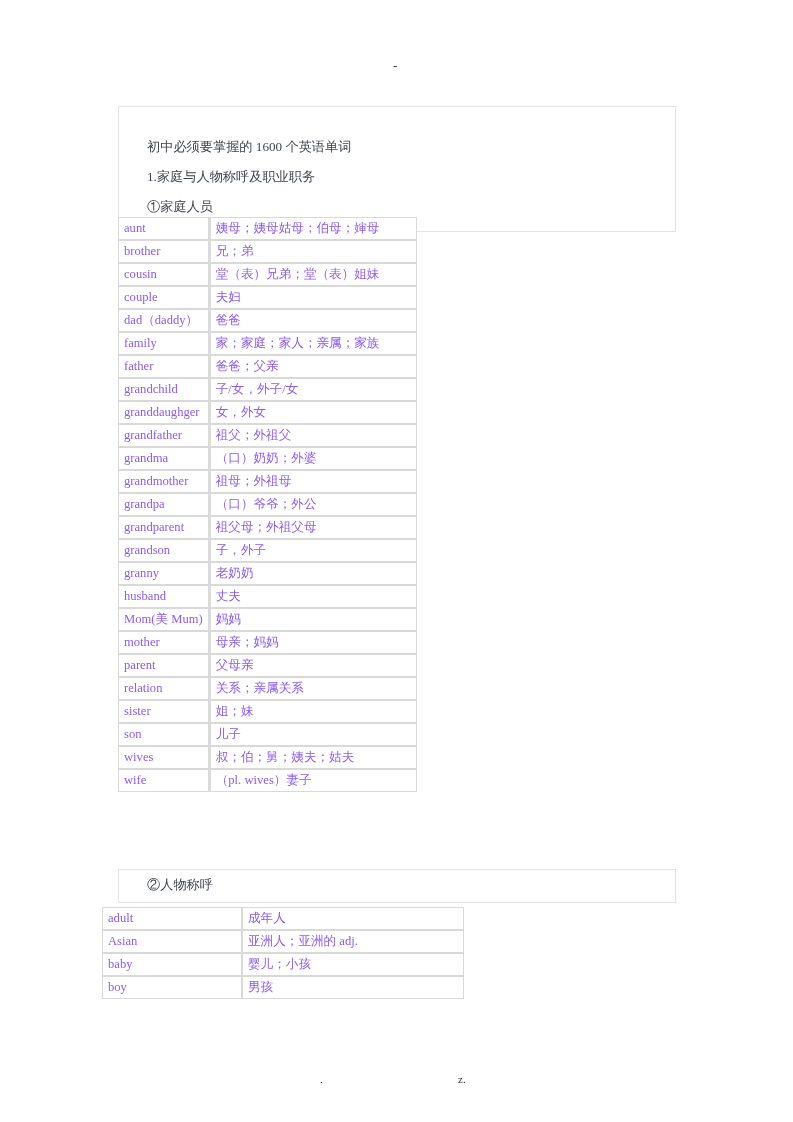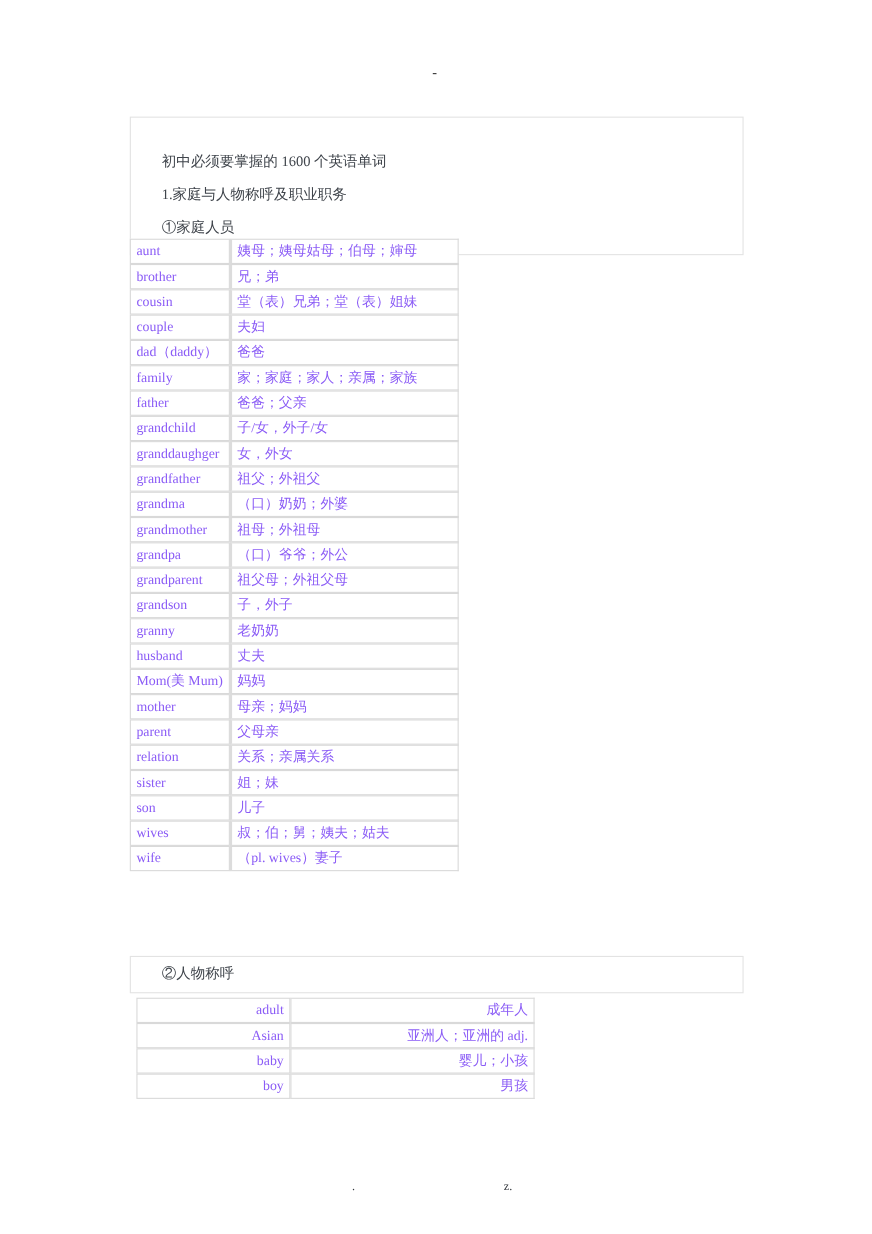--- a/index.html
+++ b/index.html
@@ -80,23 +80,22 @@
   
   #table-family {
     left: 118px;
     top: 217px;
   }
   #table-family td.term { width: 89px; }
   #table-family td.mean { width: 208px; }
 
   
   #table-person {
-    left: 124px;
+    left: 102px;
     top: 907px;
-    text-align: right;
   }
   #table-person td.term { width: 140px; }
   #table-person td.mean { width: 222px; border-left-width: 1px; }
 
   
   .footer-mark {
     position: absolute;
     top: 1073px;
     font-size: 11px;
     line-height: 12px;

